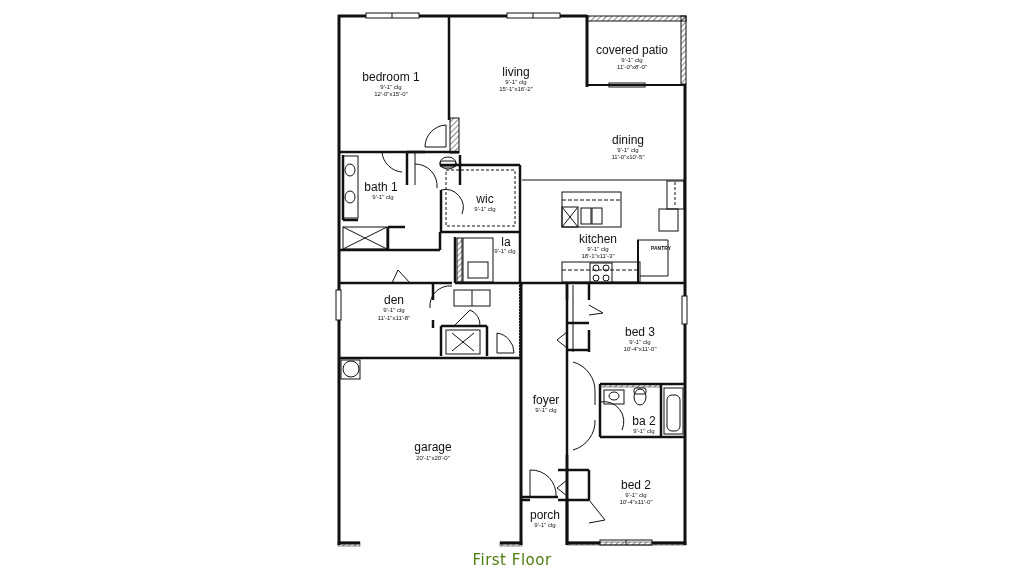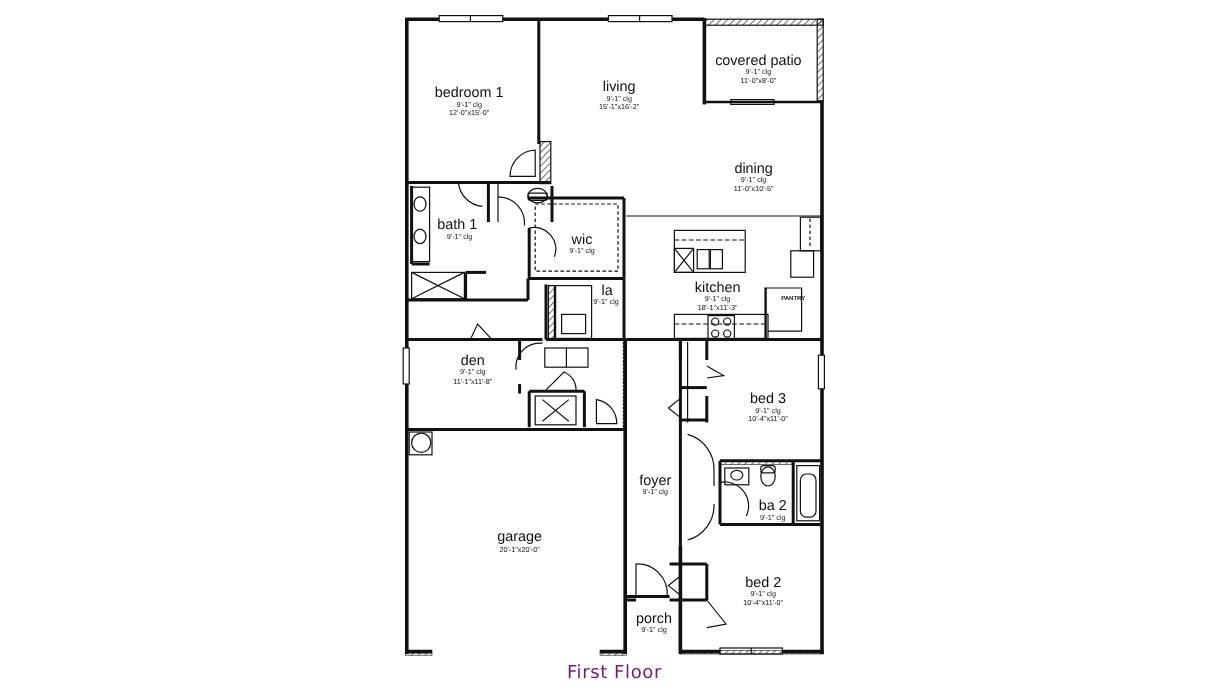--- a/index.html
+++ b/index.html
@@ -1,21 +1,21 @@
 <!DOCTYPE html>
 <html><head>
 <meta charset="utf-8">
 <style>
   html,body{margin:0;padding:0;background:#fff;}
   body{width:1024px;height:576px;position:relative;overflow:hidden;font-family:"Liberation Sans",sans-serif;}
   svg{position:absolute;left:0;top:0;}
   .room-name{font-family:"Liberation Sans",sans-serif;font-size:12px;fill:#111;text-anchor:middle;}
   .room-sub{font-family:"Liberation Sans",sans-serif;font-size:6px;fill:#111;text-anchor:middle;}
   .pantry{font-family:"Liberation Sans",sans-serif;font-size:5px;fill:#111;font-weight:bold;}
-  .caption{position:absolute;left:0;width:1024px;top:551px;text-align:center;font-family:"DejaVu Sans",sans-serif;font-size:15px;color:#701a75;letter-spacing:0.5px;}
+  .caption{position:absolute;left:0;width:1024px;top:551px;text-align:center;font-family:"DejaVu Sans",sans-serif;font-size:15px;color:#4d7c0f;letter-spacing:0.5px;}
 </style>
 </head>
 <body>
 
 <svg width="1024" height="576" viewBox="0 0 1024 576">
   <defs>
     <pattern id="hatch" width="4" height="4" patternUnits="userSpaceOnUse" patternTransform="rotate(45)">
       <line x1="0" y1="0" x2="0" y2="4" stroke="#111" stroke-width="1"></line>
     </pattern>
   </defs>

